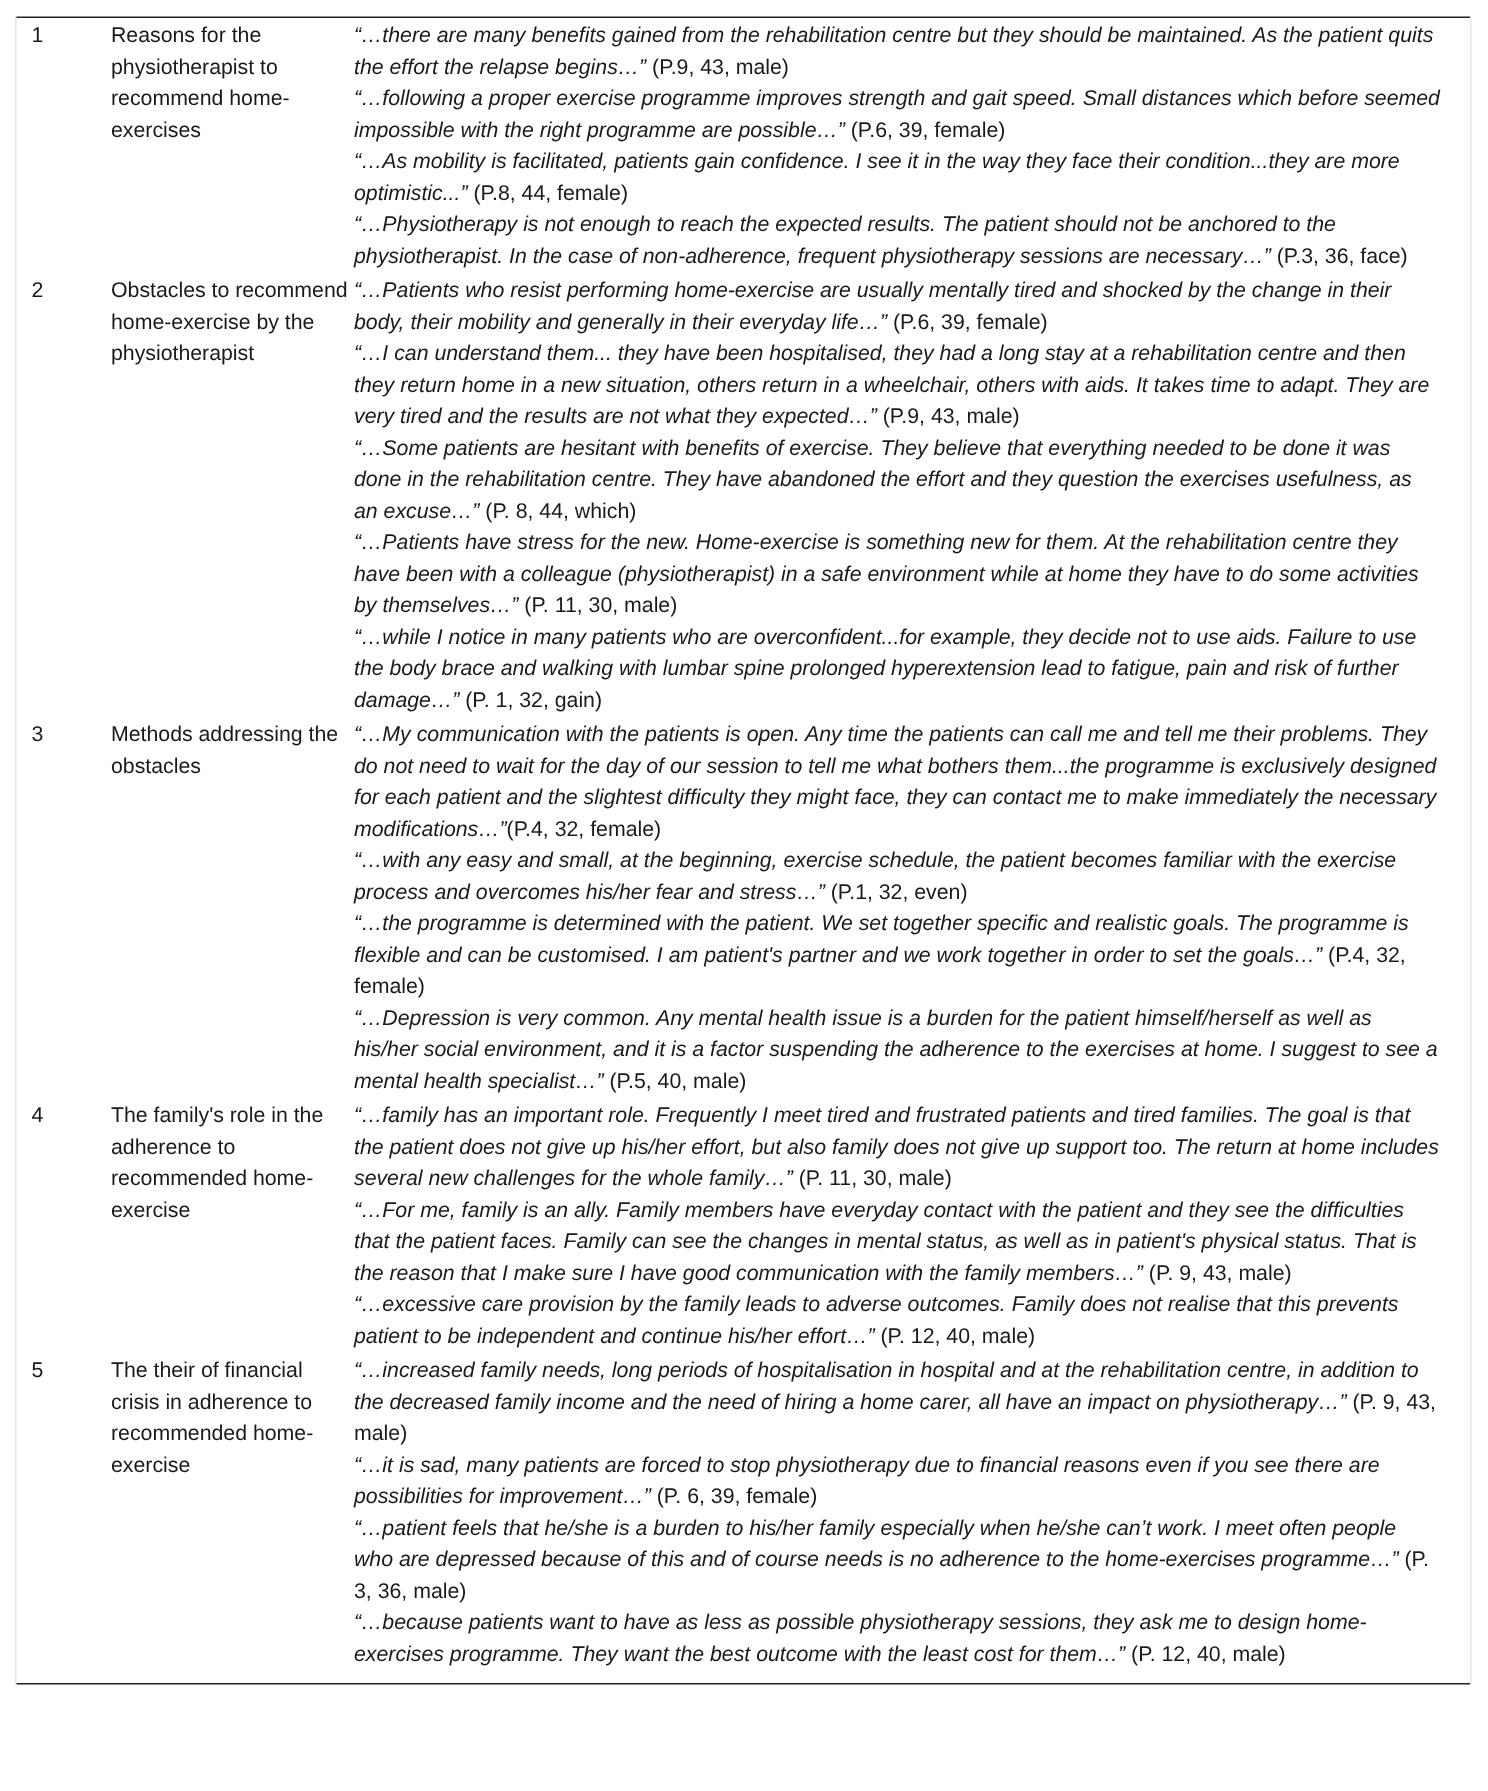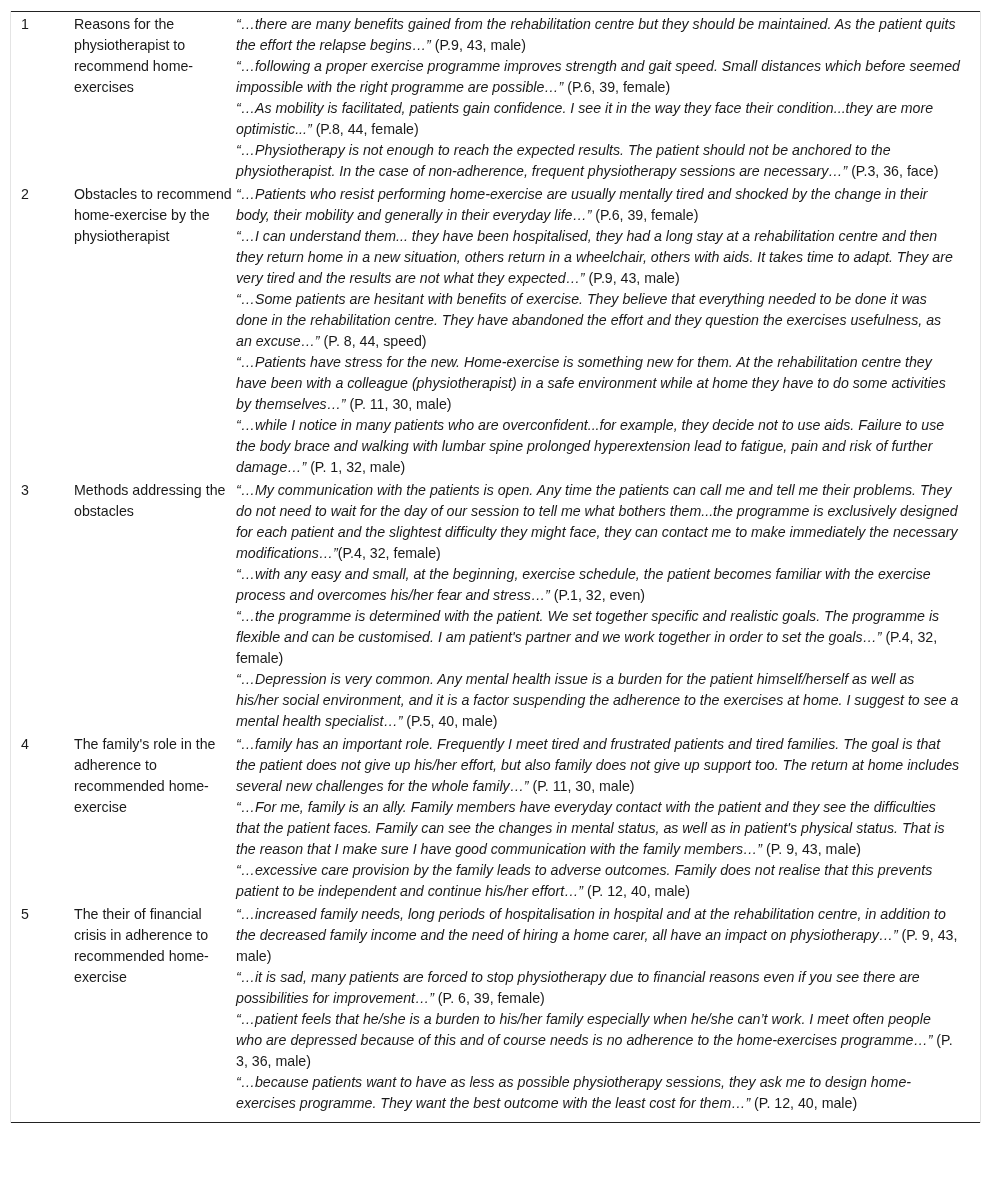--- a/index.html
+++ b/index.html
@@ -68,23 +68,23 @@
             <span class="quote"><em>“…As mobility is facilitated, patients gain confidence. I see it in the way they face their condition...they are more optimistic...”</em><span class="cite"> (P.8, 44, female)</span></span>
             <span class="quote"><em>“…Physiotherapy is not enough to reach the expected results. The patient should not be anchored to the physiotherapist. In the case of non-adherence, frequent physiotherapy sessions are necessary…”</em><span class="cite"> (P.3, 36, face)</span></span>
           </td>
   </tr>
         <tr>
     <td class="num">2</td>
     <td class="theme">Obstacles to recommend home-exercise by the physiotherapist</td>
     <td class="quotes">
             <span class="quote"><em>“…Patients who resist performing home-exercise are usually mentally tired and shocked by the change in their body, their mobility and generally in their everyday life…”</em><span class="cite"> (P.6, 39, female)</span></span>
             <span class="quote"><em>“…I can understand them... they have been hospitalised, they had a long stay at a rehabilitation centre and then they return home in a new situation, others return in a wheelchair, others with aids. It takes time to adapt. They are very tired and the results are not what they expected…”</em><span class="cite"> (P.9, 43, male)</span></span>
-            <span class="quote"><em>“…Some patients are hesitant with benefits of exercise. They believe that everything needed to be done it was done in the rehabilitation centre. They have abandoned the effort and they question the exercises usefulness, as an excuse…”</em><span class="cite"> (P. 8, 44, speed)</span></span>
+            <span class="quote"><em>“…Some patients are hesitant with benefits of exercise. They believe that everything needed to be done it was done in the rehabilitation centre. They have abandoned the effort and they question the exercises usefulness, as an excuse…”</em><span class="cite"> (P. 8, 44, which)</span></span>
             <span class="quote"><em>“…Patients have stress for the new. Home-exercise is something new for them. At the rehabilitation centre they have been with a colleague (physiotherapist) in a safe environment while at home they have to do some activities by themselves…”</em><span class="cite"> (P. 11, 30, male)</span></span>
-            <span class="quote"><em>“…while I notice in many patients who are overconfident...for example, they decide not to use aids. Failure to use the body brace and walking with lumbar spine prolonged hyperextension lead to fatigue, pain and risk of further damage…”</em><span class="cite"> (P. 1, 32, male)</span></span>
+            <span class="quote"><em>“…while I notice in many patients who are overconfident...for example, they decide not to use aids. Failure to use the body brace and walking with lumbar spine prolonged hyperextension lead to fatigue, pain and risk of further damage…”</em><span class="cite"> (P. 1, 32, gain)</span></span>
           </td>
   </tr>
         <tr>
     <td class="num">3</td>
     <td class="theme">Methods addressing the obstacles</td>
     <td class="quotes">
             <span class="quote"><em>“…My communication with the patients is open. Any time the patients can call me and tell me their problems. They do not need to wait for the day of our session to tell me what bothers them...the programme is exclusively designed for each patient and the slightest difficulty they might face, they can contact me to make immediately the necessary modifications…”</em><span class="cite">(P.4, 32, female)</span></span>
             <span class="quote"><em>“…with any easy and small, at the beginning, exercise schedule, the patient becomes familiar with the exercise process and overcomes his/her fear and stress…”</em><span class="cite"> (P.1, 32, even)</span></span>
             <span class="quote"><em>“…the programme is determined with the patient. We set together specific and realistic goals. The programme is flexible and can be customised. I am patient's partner and we work together in order to set the goals…”</em><span class="cite"> (P.4, 32, female)</span></span>
             <span class="quote"><em>“…Depression is very common. Any mental health issue is a burden for the patient himself/herself as well as his/her social environment, and it is a factor suspending the adherence to the exercises at home. I suggest to see a mental health specialist…”</em><span class="cite"> (P.5, 40, male)</span></span>

